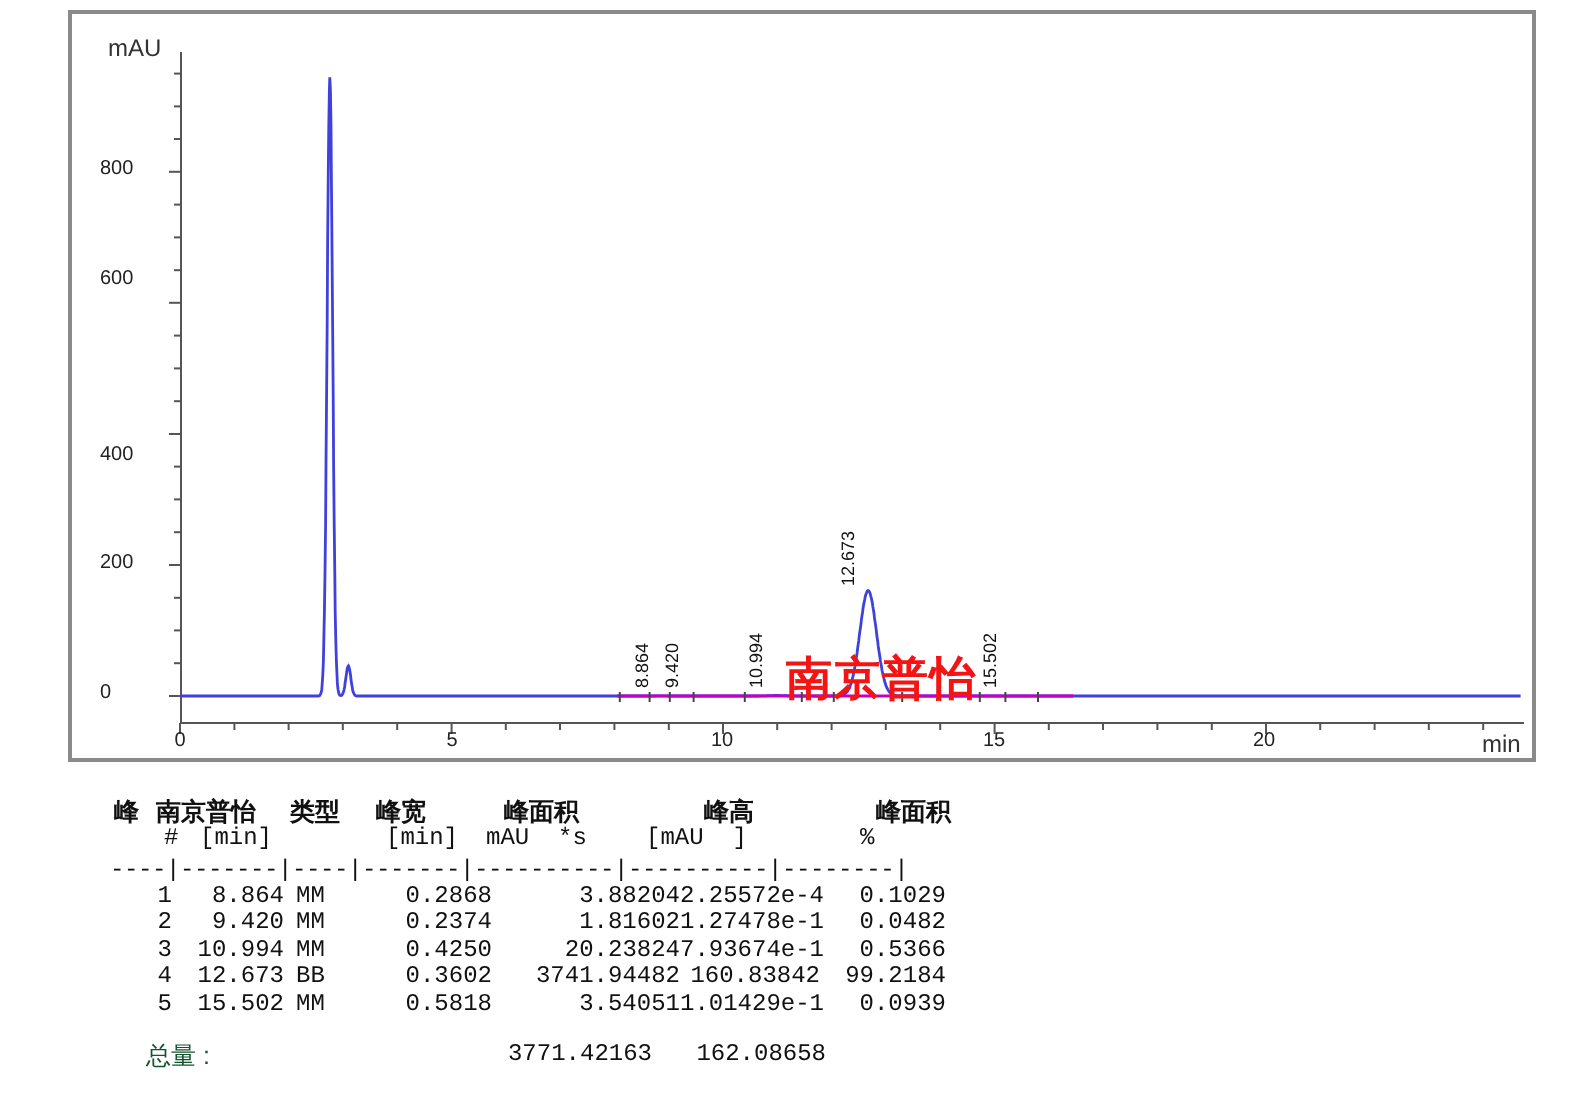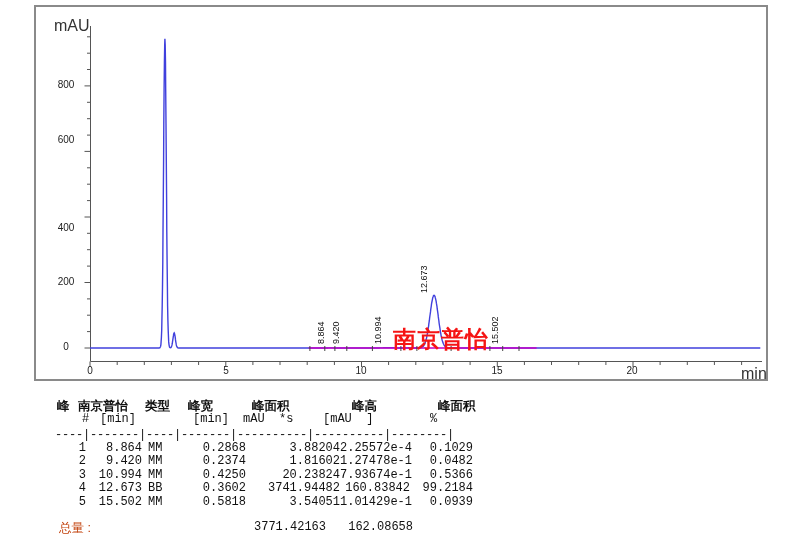--- a/index.html
+++ b/index.html
@@ -5,23 +5,23 @@
   html,body{margin:0;padding:0;}
   body{
     width:787px;height:548px;background:#ffffff;position:relative;
     font-family:"Liberation Sans","DejaVu Sans",sans-serif;overflow:hidden;
   }
   #chart-border{
     position:absolute;left:34px;top:5px;width:730px;height:372px;
     border:2px solid #8a8a8a;background:#ffffff;
   }
   #plot-svg{position:absolute;left:0;top:0;}
-  .axis-unit{position:absolute;font-size:16px;color:#333;}
+  .axis-unit{position:absolute;font-size:12px;color:#333;}
   .ytick{
-    position:absolute;left:50px;width:32px;text-align:center;
+    position:absolute;left:50px;width:32px;text-align:left;
     font-size:10px;color:#222;line-height:12px;
   }
   .xtick{
     position:absolute;top:365px;width:30px;text-align:center;
     font-size:10px;color:#222;line-height:12px;
   }
   .plabel{
     position:absolute;font-size:9px;color:#111;height:10px;line-height:10px;
     white-space:nowrap;transform:rotate(-90deg);transform-origin:0 100%;
     font-family:"Liberation Sans","DejaVu Sans",sans-serif;
@@ -39,21 +39,21 @@
   .hunit{position:absolute;top:14px;}
   #separator{position:absolute;left:55px;top:30px;letter-spacing:-0.2px;}
   #rows{position:absolute;left:0;top:44px;width:787px;}
   .trow{
     display:grid;grid-template-columns:56px 56px 34px 70px 94px 70px 63px;
     margin-left:30px;line-height:13.4px;
   }
   .trow span{text-align:right;white-space:pre;}
   .trow span:nth-child(3){text-align:left;padding-left:6px;}
   #totals{position:absolute;left:0;top:122px;width:787px;height:16px;}
-  #totals-label{position:absolute;left:59px;top:0;font-size:12.5px;color:#c2410c;}
+  #totals-label{position:absolute;left:73px;top:0;font-size:12.5px;color:#14532d;}
   #total-area{position:absolute;left:240px;top:0;width:100px;text-align:center;}
   #total-height{position:absolute;left:333px;top:0;width:80px;text-align:right;}
 </style>
 </head>
 <body>
 
 <div id="chart-border"></div>
 
 <svg id="plot-svg" width="787" height="390" viewBox="0 0 787 390">
     <path d="M90.5,26 V361.5 H762" fill="none" stroke="#555" stroke-width="1"></path>

